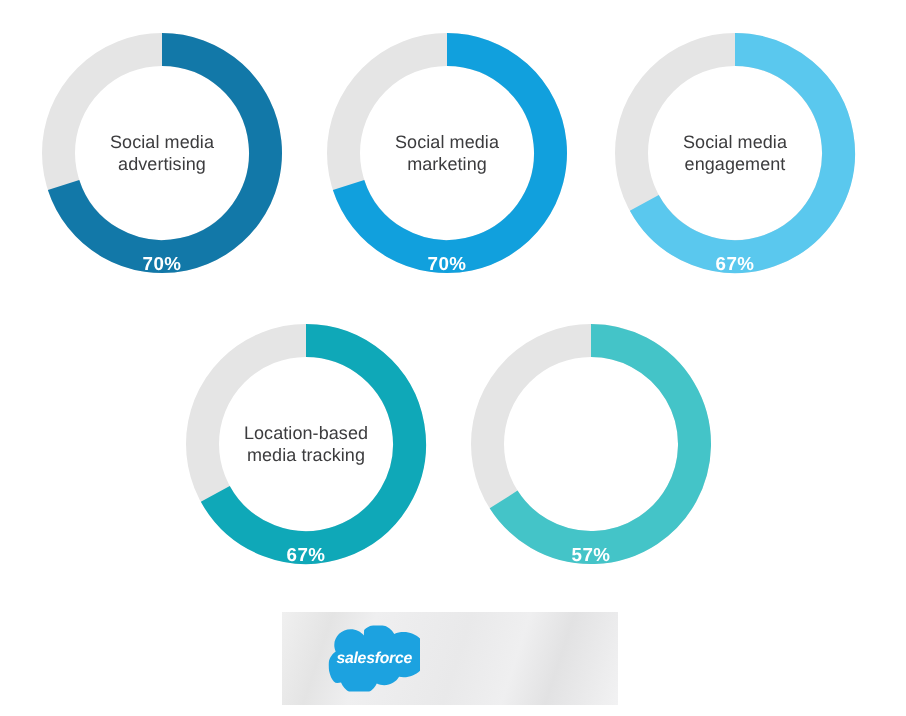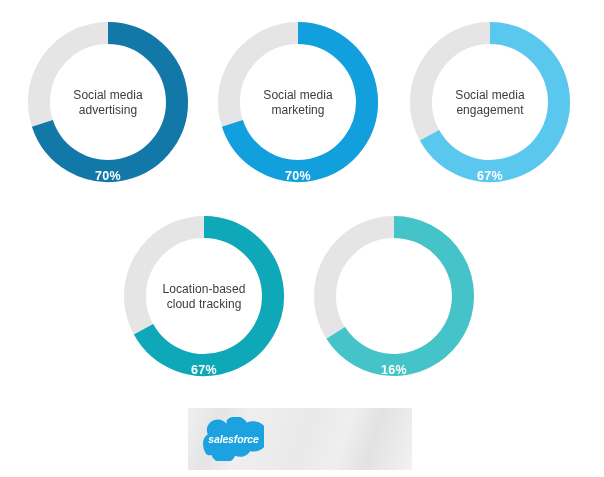--- a/index.html
+++ b/index.html
@@ -81,21 +81,21 @@
     overflow: hidden;
   }
   #logo-inner {
     position: absolute;
     left: 0;
     top: 0;
     width: 224px;
     height: 62px;
     display: flex;
     align-items: center;
-    padding-left: 15px;
+    padding-left: 31px;
     box-sizing: border-box;
     gap: 28px;
   }
   #cloud-mark {
     position: relative;
     width: 61px;
     height: 44px;
     flex: 0 0 auto;
   }
   #cloud-mark svg {
@@ -162,30 +162,30 @@
 engagement</div>
     <div class="donut-pct" style="color: rgb(255, 255, 255);">67%</div>
   </div>
 
   <div class="donut" style="left:114px; top:206px;">
     <svg viewBox="0 0 180 180">
       <circle class="track" cx="90" cy="90" r="69" fill="none" stroke-width="22" stroke="#e5e5e5"></circle>
       <path class="arc" fill="none" stroke-width="22" stroke-linecap="butt" stroke="#0fa8b8" d="M 90 21 A 69 69 0 1 1 29.534839076973412 123.24100351301834"></path>
     </svg>
     <div class="donut-center-label">Location-based
-cloud tracking</div>
+media tracking</div>
     <div class="donut-pct" style="color: rgb(255, 255, 255);">67%</div>
   </div>
 
   <div class="donut" style="left:304px; top:206px;">
     <svg viewBox="0 0 180 180">
       <circle class="track" cx="90" cy="90" r="69" fill="none" stroke-width="22" stroke="#e5e5e5"></circle>
       <path class="arc" fill="none" stroke-width="22" stroke-linecap="butt" stroke="#44c4c8" d="M 90 21 A 69 69 0 1 1 31.741373140360942 126.97204885355075"></path>
     </svg>
-    <div class="donut-pct" style="color: rgb(255, 255, 255);">16%</div>
+    <div class="donut-pct" style="color: rgb(255, 255, 255);">57%</div>
   </div>
 
   <div id="logo-banner">
     <div id="logo-inner">
       <div id="cloud-mark">
         <svg viewBox="0 0 122 88">
           <path id="cloud-path" d="M47.5 10.5c4.6-4.8 11-7.8 18.1-7.8 9.5 0 17.7 5.3 22.1 13.1
                    3.8-1.7 8-2.6 12.5-2.6 17.1 0 31 14.1 31 31.4 0 17.4-13.9 31.4-31 31.4
                    -2.1 0-4.1-.2-6.1-.6-3.9 6.9-11.3 11.6-19.8 11.6-3.6 0-6.9-.8-9.9-2.3
                    -3.9 9.2-13 15.6-23.6 15.6-11 0-20.5-7-24.1-16.8-1.6.3-3.3.5-5 .5

